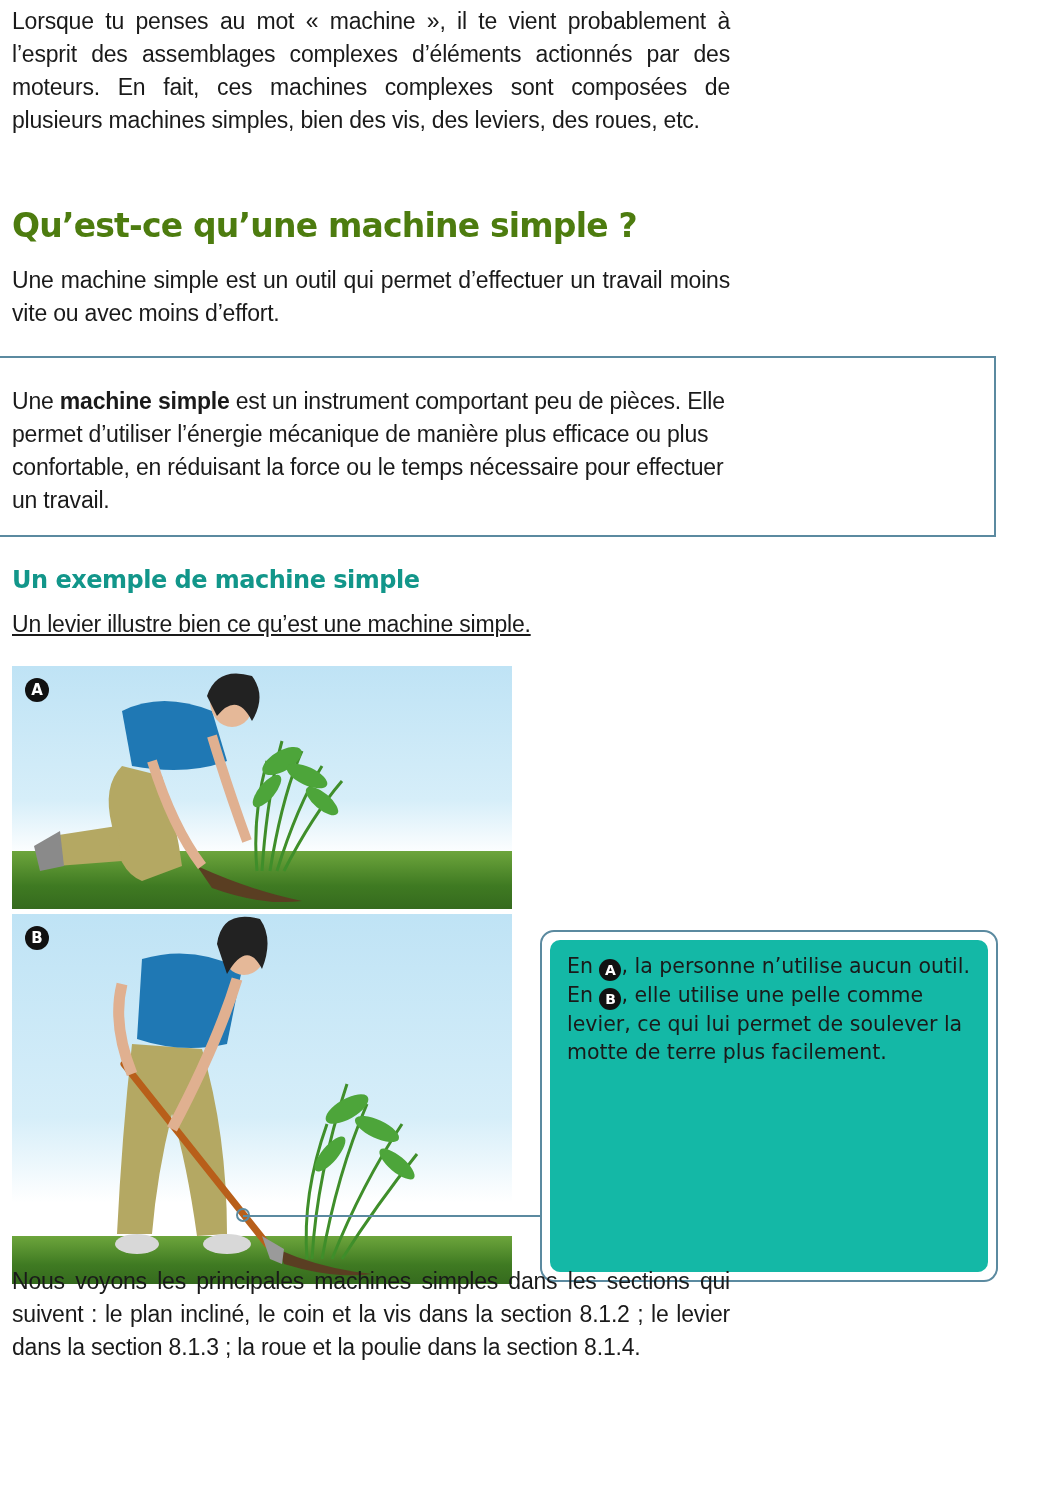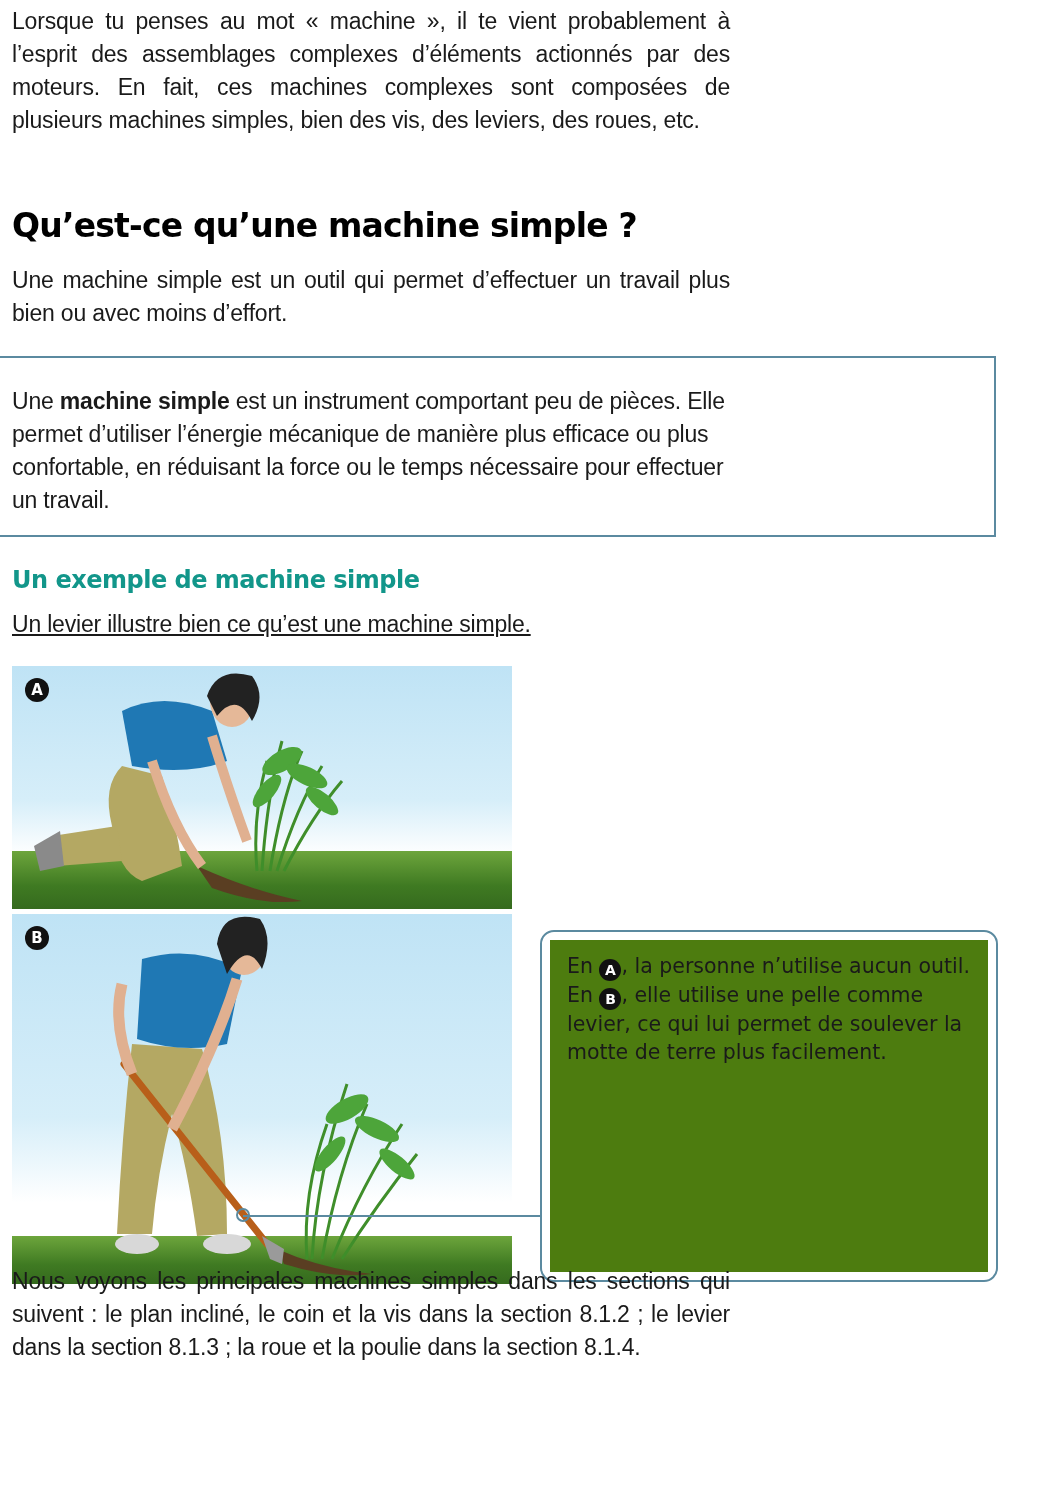--- a/index.html
+++ b/index.html
@@ -8,21 +8,21 @@
     font-family: "Liberation Sans", sans-serif; color: #1a1a1a;
   }
   .p {
     position: absolute; left: 12px; width: 718px;
     font-size: 23px; line-height: 33px; margin: 0;
     text-align: justify; letter-spacing: -0.2px;
   }
   .h1 {
     position: absolute; left: 12px; top: 206px; margin: 0;
     font-family: "DejaVu Sans", sans-serif; font-weight: bold;
-    font-size: 33px; color: #000000; letter-spacing: -0.8px;
+    font-size: 33px; color: #4d7c0f; letter-spacing: -0.8px;
   }
   .h2 {
     position: absolute; left: 12px; top: 566px; margin: 0;
     font-family: "DejaVu Sans", sans-serif; font-weight: bold;
     font-size: 24px; color: #12968a; letter-spacing: -0.5px; text-align: right;
   }
   .defbox {
     position: absolute; left: 0; top: 356px; width: 996px; height: 181px;
     border-top: 2px solid #5b8aa0; border-bottom: 2px solid #5b8aa0; border-right: 2px solid #5b8aa0;
     box-sizing: border-box;
@@ -52,39 +52,39 @@
     background: #111; color: #fff; font-weight: bold; font-size: 14px;
     text-align: center; line-height: 22px; vertical-align: -2px;
     font-family: "DejaVu Sans", sans-serif;
   }
   .callout {
     position: absolute; left: 540px; top: 930px; width: 458px; height: 352px;
     border: 2px solid #5b8aa0; border-radius: 14px; box-sizing: border-box; background: #fff;
   }
   .callout .inner {
     position: absolute; left: 8px; top: 8px; right: 8px; bottom: 8px;
-    background: #4d7c0f; border-radius: 0;
+    background: #14b8a6; border-radius: 10px;
   }
   .callout .c-p {
     margin: 0; position: absolute; left: 17px; width: 420px;
     font-family: "DejaVu Sans", sans-serif; font-size: 20.5px; line-height: 28.4px; color: #1a1a1a;
   }
   .leader { position: absolute; left: 243px; top: 1215px; width: 297px; height: 2px; background: #5b8aa0; }
   .leader-dot { position: absolute; left: 236px; top: 1208px; width: 10px; height: 10px;
     border: 2px solid #5b8aa0; border-radius: 50%; }
   svg { display: block; }
 </style>
 </head>
 <body>
 
 <p class="p" style="top:5px;">Lorsque tu penses au mot « machine », il te vient probablement à l’esprit des assemblages complexes d’éléments actionnés par des moteurs. En fait, ces machines complexes sont composées de plusieurs machines simples, bien des vis, des leviers, des roues, etc.</p>
 
 <h1 class="h1">Qu’est-ce qu’une machine simple ?</h1>
 
-<p class="p" style="top:264px;">Une machine simple est un outil qui permet d’effectuer un travail plus bien ou avec moins d’effort.</p>
+<p class="p" style="top:264px;">Une machine simple est un outil qui permet d’effectuer un travail moins vite ou avec moins d’effort.</p>
 
 <div class="defbox">
   <div class="txt"><span>Une </span><b>machine simple</b><span> est un instrument comportant peu de pièces. Elle permet d’utiliser l’énergie mécanique de manière plus efficace ou plus confortable, en réduisant la force ou le temps nécessaire pour effectuer un travail.</span></div>
 </div>
 
 <h2 class="h2">Un exemple de machine simple</h2>
 
 <p class="p" style="top:608px;text-decoration:underline;">Un levier illustre bien ce qu’est une machine simple.</p>
 
 <div class="figure fig-a">

